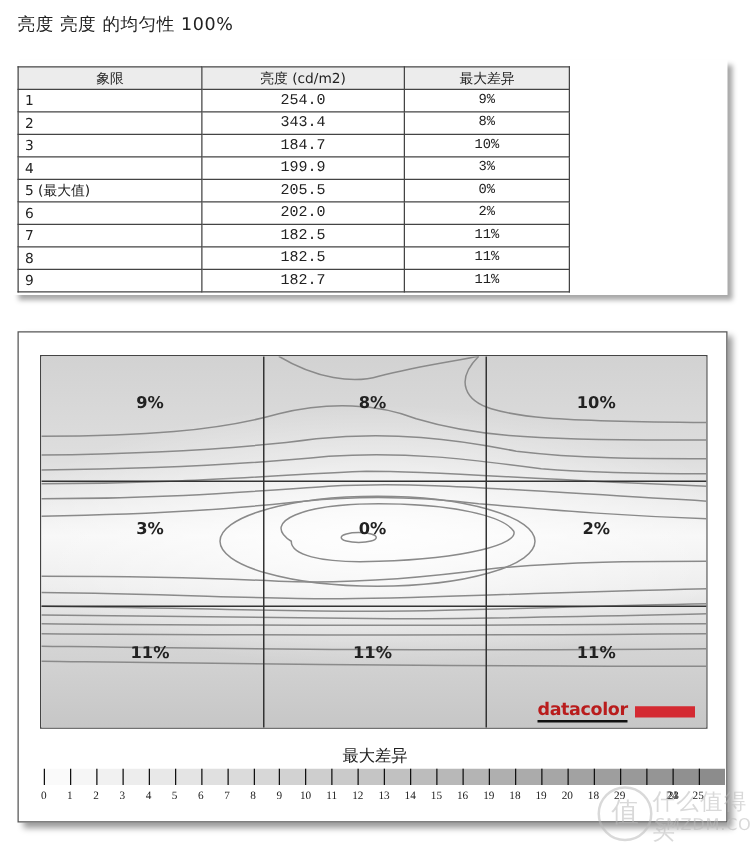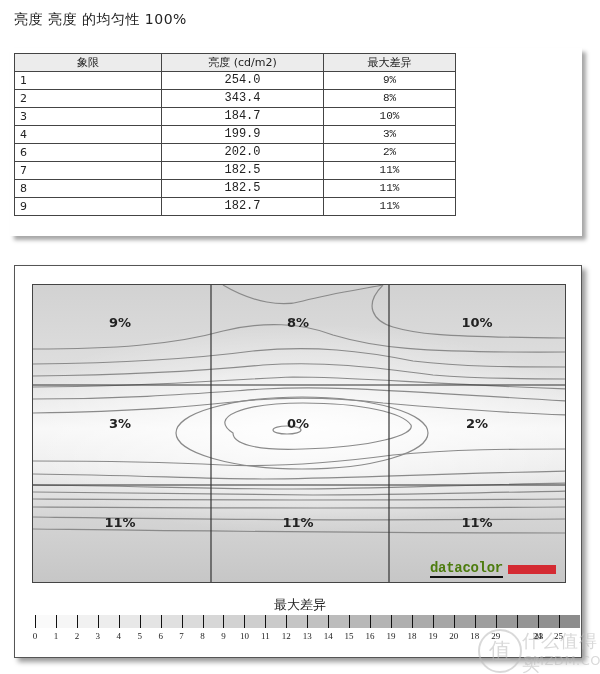--- a/index.html
+++ b/index.html
@@ -10,21 +10,21 @@
   table.u td,table.u th{border:1px solid #444;height:17px;padding:0 5px;line-height:17px;}
   table.u th{background:#ececec;font-weight:normal;text-align:center;}
   table.u td.c1{width:136px;text-align:left;font-family:"DejaVu Sans",sans-serif;}
   table.u td.c2{width:151px;text-align:center;font-family:"Liberation Mono",monospace;font-size:12px;}
   table.u td.c3{width:121px;text-align:center;font-family:"Liberation Mono",monospace;font-size:11px;}
   table.u th.h1{width:136px}table.u th.h2{width:151px}table.u th.h3{width:121px}
   .chart-panel{position:absolute;left:14px;top:265px;width:566px;height:391px;background:#fff;border:1px solid #555;box-shadow:4px 4px 5px rgba(0,0,0,0.4);}
   .plot{position:absolute;left:32px;top:284px;width:534px;height:299px;border:1px solid #444;box-sizing:border-box;overflow:hidden;}
   .plot svg{position:absolute;left:0;top:0;}
   .qlabel{position:absolute;font-weight:bold;font-size:13px;color:#222;transform:translateX(-50%);}
-  .brand{position:absolute;left:430px;top:561px;font-weight:bold;font-size:14px;color:#4d7c0f;border-bottom:2px solid #111;line-height:15px;letter-spacing:-0.3px;font-family:Liberation Mono, monospace;}
+  .brand{position:absolute;left:430px;top:561px;font-weight:bold;font-size:14px;color:#b91c1c;border-bottom:2px solid #111;line-height:15px;letter-spacing:-0.3px;}
   .brand-bar{position:absolute;left:508px;top:565px;width:48px;height:9px;}
   .legend-title{position:absolute;left:0;width:600px;top:596px;text-align:center;font-size:13px;}
   .scale{position:absolute;left:32px;top:615px;width:534px;height:13px;}
   .tick{position:absolute;top:615px;width:1px;height:13px;background:#111;}
   .ticklabel{position:absolute;top:631px;font-family:"Liberation Serif",serif;font-size:9px;transform:translateX(-50%);color:#222;}
   .wm{position:absolute;left:478px;top:625px;width:122px;height:49px;opacity:0.55;color:#999;}
   .wm-circle{position:absolute;left:0;top:4px;width:40px;height:40px;border:2px solid #bbb;border-radius:50%;font-size:22px;text-align:center;line-height:40px;color:#bbb;}
   .wm-cn{position:absolute;left:44px;top:4px;font-size:18px;color:#bbb;letter-spacing:1px;}
   .wm-en{position:absolute;left:46px;top:28px;font-size:13px;color:#bbb;letter-spacing:0.5px;}
 </style>
@@ -55,20 +55,25 @@
       </tr>
     <tr>
         <td class="c1">3</td>
         <td class="c2">184.7</td>
         <td class="c3">10%</td>
       </tr>
     <tr>
         <td class="c1">4</td>
         <td class="c2">199.9</td>
         <td class="c3">3%</td>
+      </tr>
+    <tr>
+        <td class="c1">5 (最大值)</td>
+        <td class="c2">205.5</td>
+        <td class="c3">0%</td>
       </tr>
     <tr>
         <td class="c1">6</td>
         <td class="c2">202.0</td>
         <td class="c3">2%</td>
       </tr>
     <tr>
         <td class="c1">7</td>
         <td class="c2">182.5</td>
         <td class="c3">11%</td>

